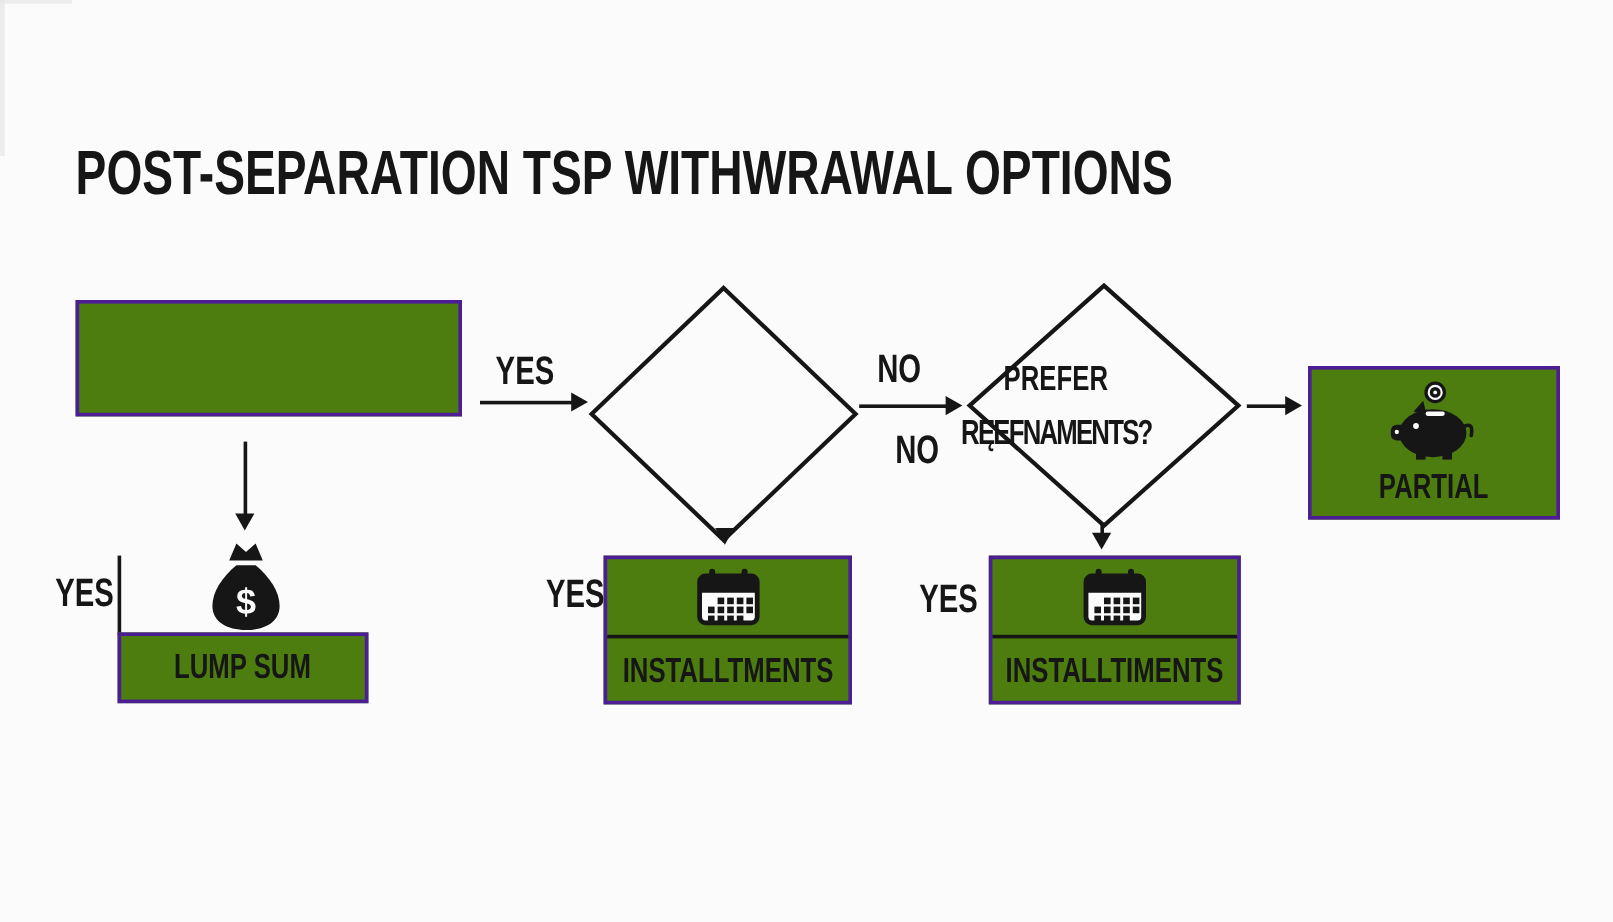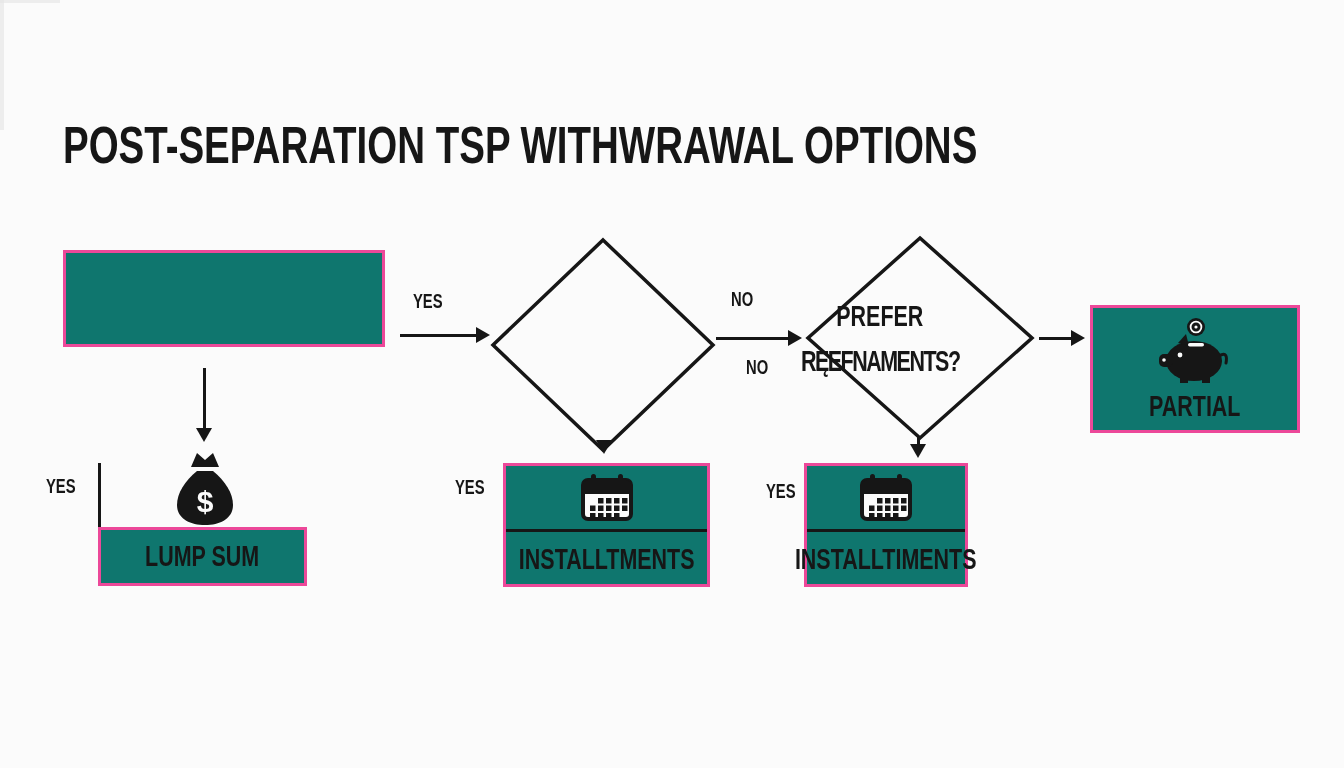--- a/index.html
+++ b/index.html
@@ -7,23 +7,23 @@
        font-family:"Liberation Sans",sans-serif;color:#161616;}
   .canvas{position:relative;width:1344px;height:768px;background:#fbfbfb;}
   .abs{position:absolute;}
   
   .cond{display:inline-block;font-weight:700;transform:scaleX(.74);transform-origin:center;
         white-space:nowrap;letter-spacing:0;}
   .cond-l{display:inline-block;font-weight:700;transform:scaleX(.74);transform-origin:left center;
         white-space:nowrap;letter-spacing:0;}
   .title{position:absolute;left:63px;top:118px;font-size:52px;line-height:1.05;margin:0;
         font-weight:700;}
-  .box{position:absolute;border:3px solid #ec4899;background:#0f766e;box-sizing:border-box;}
+  .box{position:absolute;border:3px solid #4c1d95;background:#4d7c0f;box-sizing:border-box;}
   .node-label{font-size:29px;}
-  .edge-label{position:absolute;font-size:20px;font-weight:700;}
+  .edge-label{position:absolute;font-size:33px;font-weight:700;}
   .hshaft{position:absolute;height:3px;background:#161616;}
   .vshaft{position:absolute;width:3px;background:#161616;}
   .head-r{position:absolute;width:0;height:0;border-top:8px solid transparent;
           border-bottom:8px solid transparent;border-left:14px solid #161616;}
   .head-d{position:absolute;width:0;height:0;border-left:8px solid transparent;
           border-right:8px solid transparent;border-top:14px solid #161616;}
   .employee-text{position:absolute;left:63px;top:250px;width:322px;height:97px;
           display:flex;flex-direction:column;justify-content:center;padding-left:31px;
           box-sizing:border-box;font-size:29px;line-height:31px;}
   .diamond-text{position:absolute;display:flex;flex-direction:column;align-items:center;
@@ -144,21 +144,21 @@
             <rect x="34" y="40" width="5.5" height="5.5"></rect>
         </g>
       </svg>
     </div>
     <div class="inst-bottom">
       <span class="cond node-label">INSTALLTMENTS</span>
     </div>
   </div>
 
   <div class="edge-label" style="left:766px;top:480px;"><span class="cond-l">YES</span></div>
-  <div class="box" style="left:804px;top:463px;width:164px;height:124px;">
+  <div class="box" style="left:824px;top:463px;width:210px;height:124px;">
     <div class="inst-top">
       <svg width="54" height="50" viewBox="0 0 54 50">
         <rect x="11" y="1" width="5" height="11" rx="2.5" fill="#161616"></rect>
         <rect x="38" y="1" width="5" height="11" rx="2.5" fill="#161616"></rect>
         <rect x="3" y="7" width="48" height="39" rx="5" fill="#fbfbfb" stroke="#161616" stroke-width="4"></rect>
         <path d="M3,12 a5,5 0 0 1 5,-5 h38 a5,5 0 0 1 5,5 v9 h-48 Z" fill="#161616"></path>
         <g fill="#161616">
           <rect x="18" y="25" width="5.5" height="5.5"></rect>
             <rect x="26" y="25" width="5.5" height="5.5"></rect>
             <rect x="34" y="25" width="5.5" height="5.5"></rect>

